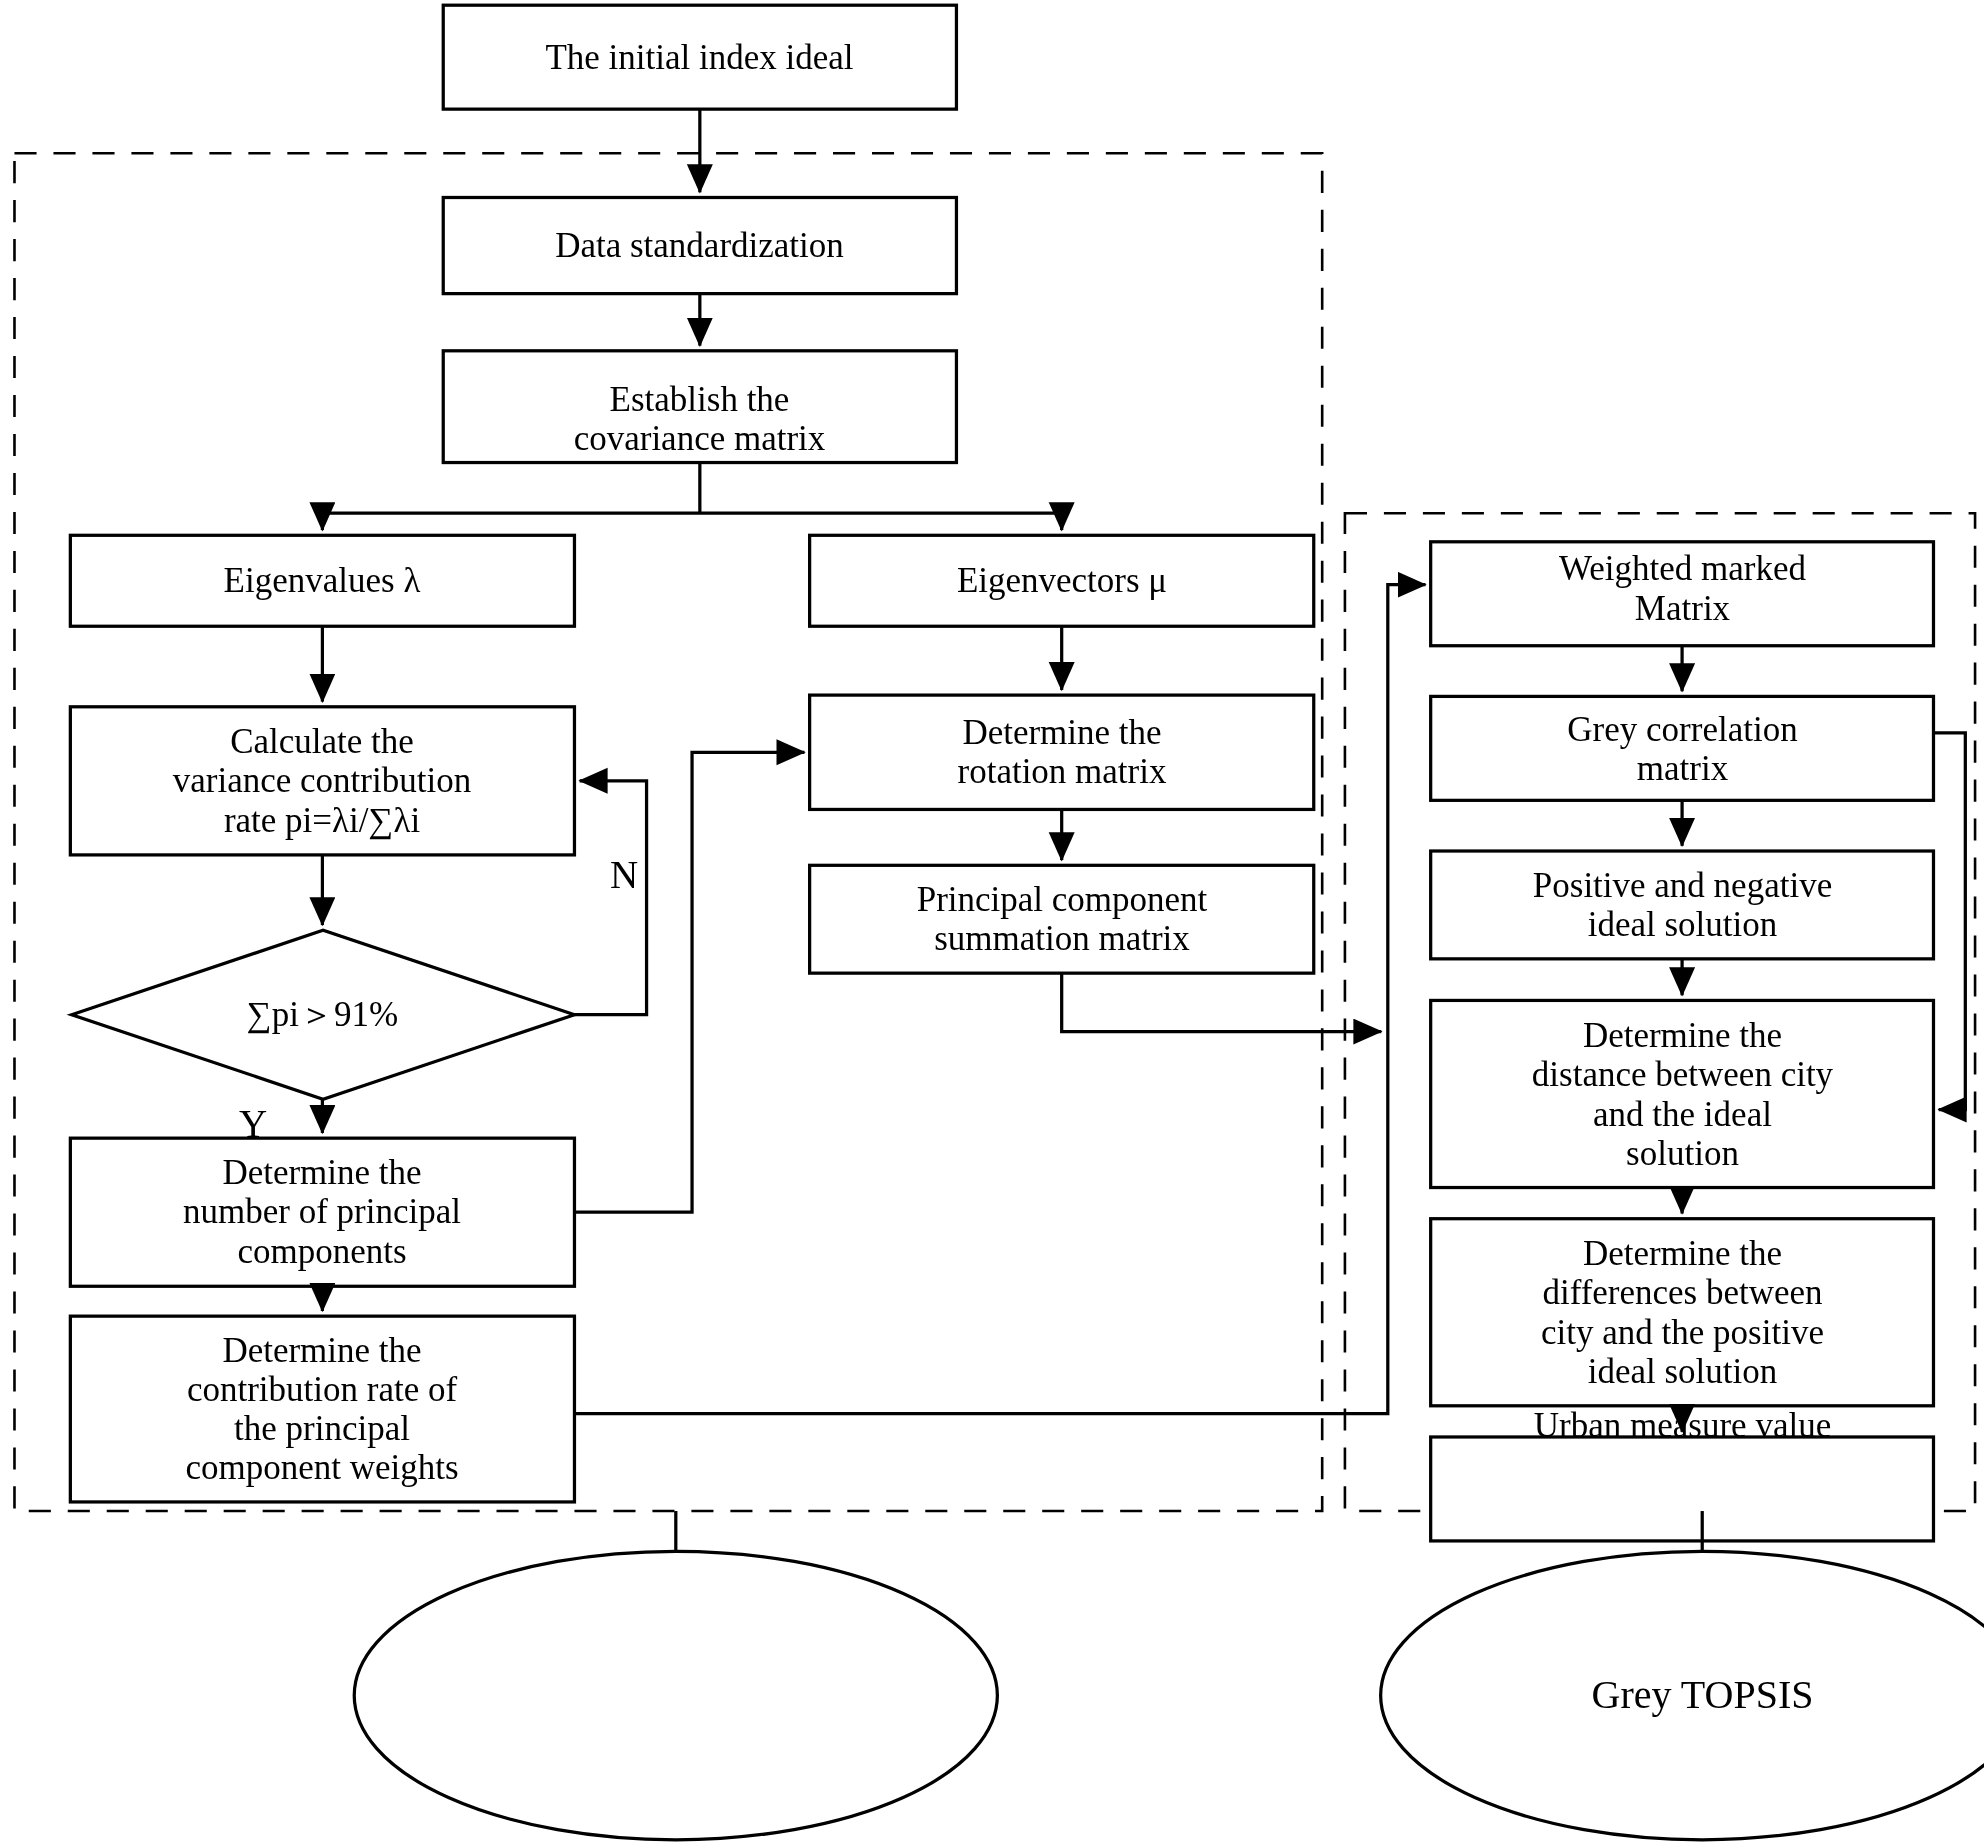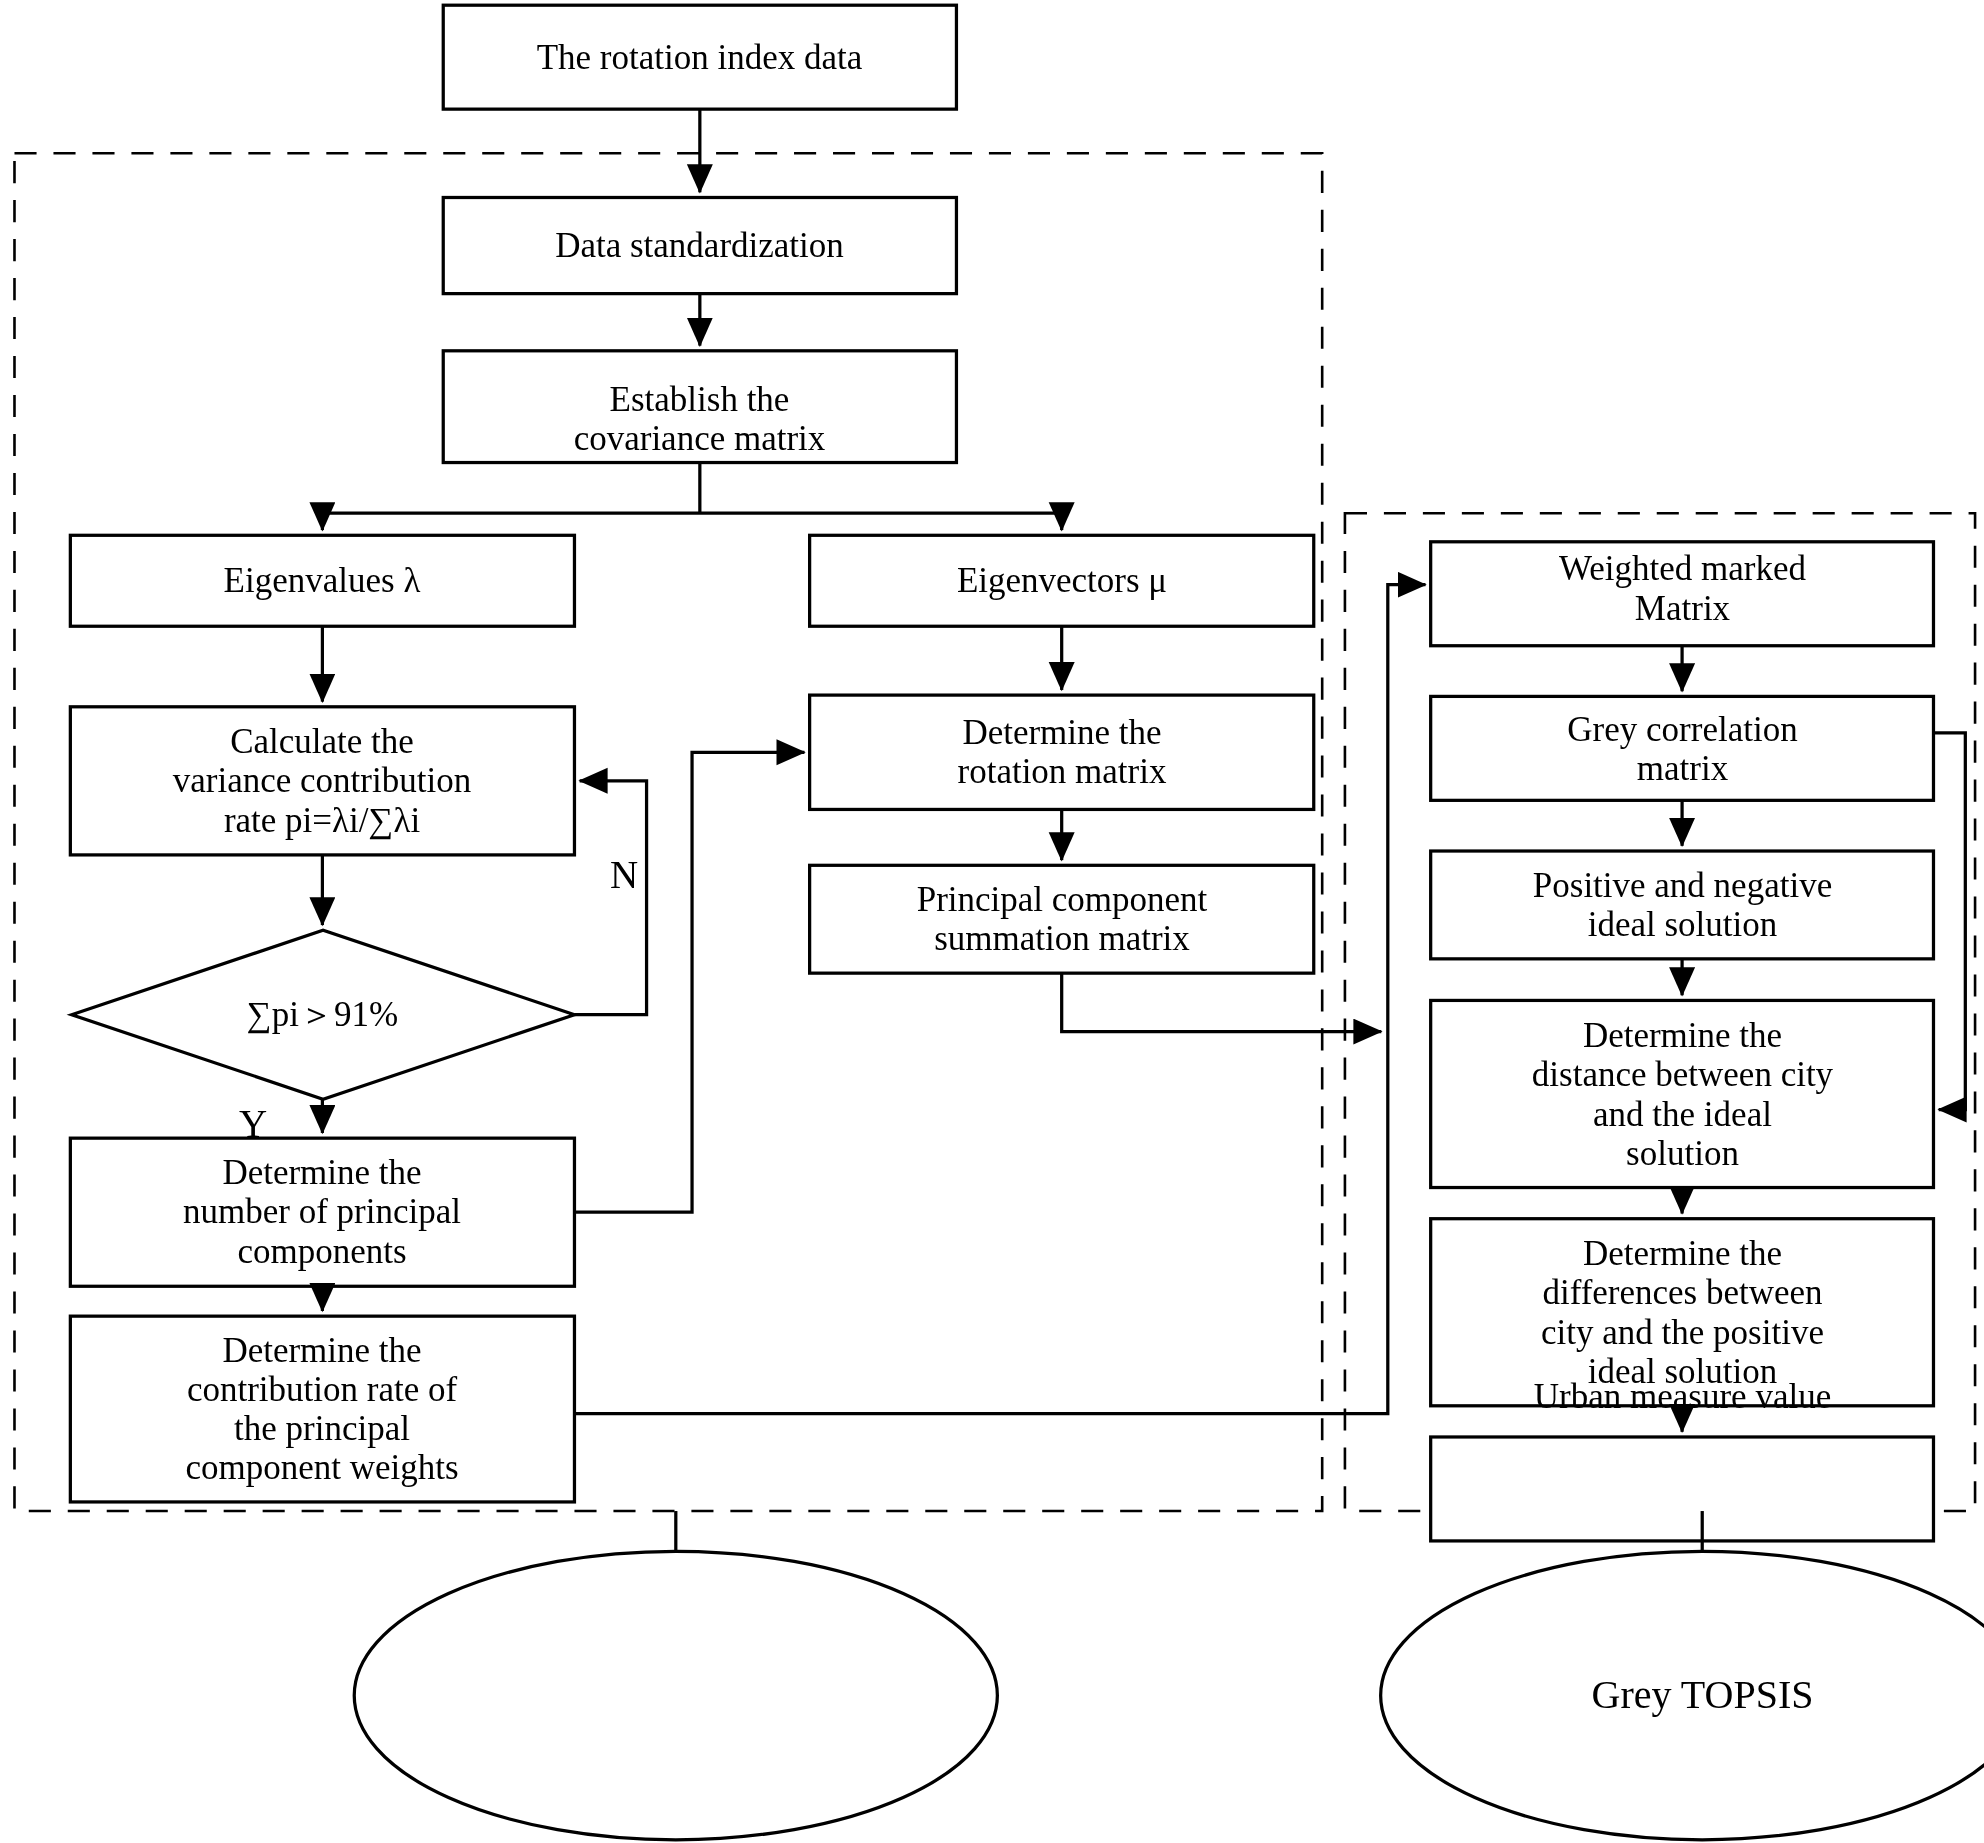--- a/index.html
+++ b/index.html
@@ -119,21 +119,21 @@
     <path d="M2589,1476 L2589,1532" fill="none" stroke="#000000" stroke-width="5" marker-end="url(#arw)"></path>
 
     <path d="M2589,1828 L2589,1868" fill="none" stroke="#000000" stroke-width="5" marker-end="url(#arw)"></path>
 
     <path d="M2589,2164 L2589,2204" fill="none" stroke="#000000" stroke-width="5" marker-end="url(#arw)"></path>
 
     <path d="M1040,2326 L1040,2390" fill="none" stroke="#000000" stroke-width="5"></path>
     <path d="M2620,2326 L2620,2390" fill="none" stroke="#000000" stroke-width="5"></path>
   </svg>
 
-  <div class="lbl node-text" style="left:443px;top:5.2px;width:513px;height:104px;">The rotation index data</div>
+  <div class="lbl node-text" style="left:443px;top:5.2px;width:513px;height:104px;">The initial index ideal</div>
 
   <div class="lbl node-text" style="left:443px;top:198px;width:513px;height:96px;">Data standardization</div>
 
   <div class="lbl node-text" style="left:443px;top:351px;width:513px;height:136px;">Establish the
 covariance matrix</div>
 
   <div class="lbl node-text" style="left:810px;top:535px;width:504px;height:91px;">Eigenvectors μ</div>
 
   <div class="lbl node-text" style="left:70px;top:535px;width:504px;height:91px;">Eigenvalues λ</div>
 
@@ -174,19 +174,19 @@
   <div class="lbl node-text" style="left:1431px;top:1001px;width:503px;height:187px;">Determine the
 distance between city
 and  the ideal
 solution</div>
 
   <div class="lbl node-text" style="left:1431px;top:1219px;width:503px;height:187px;">Determine the
 differences between
 city and  the positive
 ideal solution</div>
 
-  <div class="lbl node-text" style="left:1431px;top:1357px;width:503px;height:80px;">Urban measure value</div>
+  <div class="lbl node-text" style="left:1431px;top:1386px;width:503px;height:80px;">Urban measure value</div>
 
 
   <div class="lbl ellipse-text" style="left:1381px;top:1650px;width:643px;height:91px;">Grey TOPSIS</div>
 
 </div>
 
 
 </body></html>

